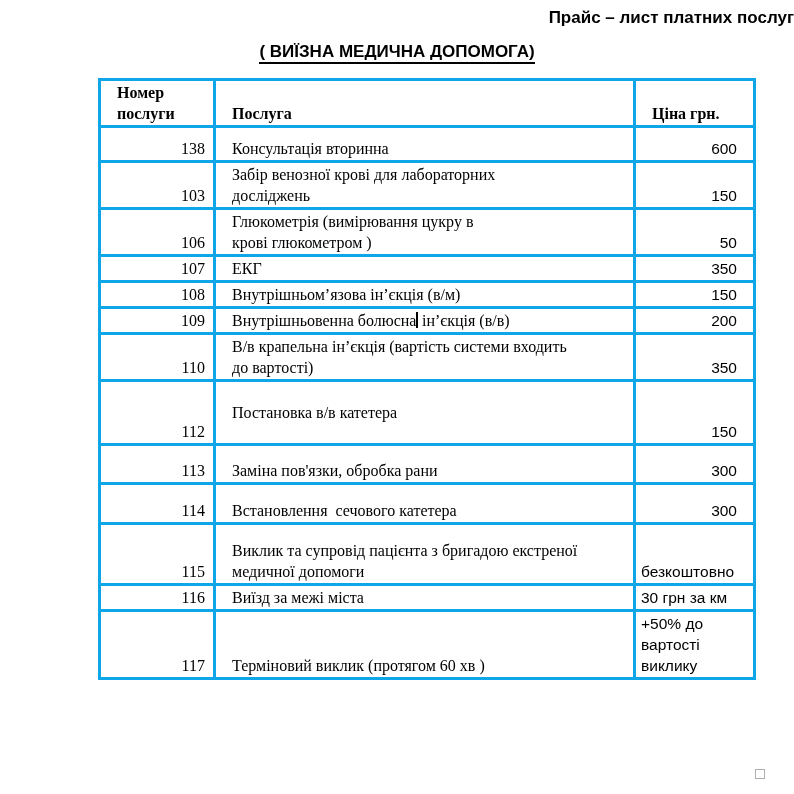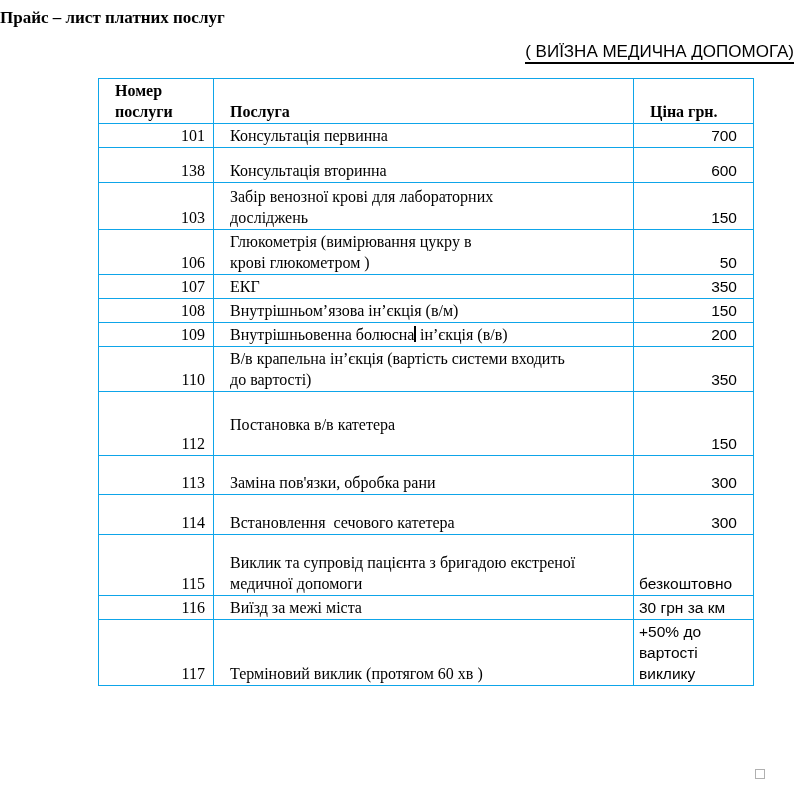--- a/index.html
+++ b/index.html
@@ -3,36 +3,36 @@
 <meta charset="utf-8">
 <style>
   html,body{margin:0;padding:0;}
   body{
     width:794px;height:794px;
     background:#ffffff;color:#000000;
     font-family:"Liberation Serif",serif;
     position:relative;overflow:hidden;
   }
   .title{
-    margin-top:8px;text-align:left;
-    font-family:Liberation Serif, serif;
+    margin-top:8px;text-align:right;
+    font-family:Liberation Sans, sans-serif;
     font-weight:700;font-size:17px;line-height:20px;
   }
   .subtitle{
-    margin-top:14px;text-align:right;
+    margin-top:14px;text-align:center;
     font-family:"Liberation Sans",sans-serif;
-    font-weight:400;font-size:17px;line-height:20px;
+    font-weight:700;font-size:17px;line-height:20px;
   }
   .subtitle .u{border-bottom:2px solid #000;padding-bottom:1px;}
   table.price-table{
     border-collapse:collapse;table-layout:fixed;
     margin:16px 0 0 98px;width:655px;
   }
   .price-table td,.price-table th{
-    border:1px solid #0ea5e9;
+    border:3px solid #0ea5e9;
     vertical-align:bottom;
     padding:1px 16px;
     font-size:16px;line-height:21px;
     overflow:hidden;
   }
   .price-table th{
     text-align:left;font-weight:700;
     font-family:"Liberation Serif",serif;
   }
   td.num{text-align:right;padding-right:8px;font-family:"Liberation Serif",serif;}
@@ -64,25 +64,20 @@
     <colgroup>
       <col style="width:115px">
       <col style="width:420px">
       <col style="width:120px">
     </colgroup>
     <tbody>
         <tr style="height:45px">
       <th>Номер послуги</th>
       <th>Послуга</th>
       <th>Ціна грн.</th>
-    </tr>
-    <tr style="height:22px">
-      <td class="num">101</td>
-      <td class="svc">Консультація первинна</td>
-      <td class="price">700</td>
     </tr>
     <tr style="height:35px">
       <td class="num">138</td>
       <td class="svc">Консультація вторинна</td>
       <td class="price">600</td>
     </tr>
     <tr style="height:47px">
       <td class="num">103</td>
       <td class="svc">Забір венозної крові для лабораторних
 досліджень</td>

